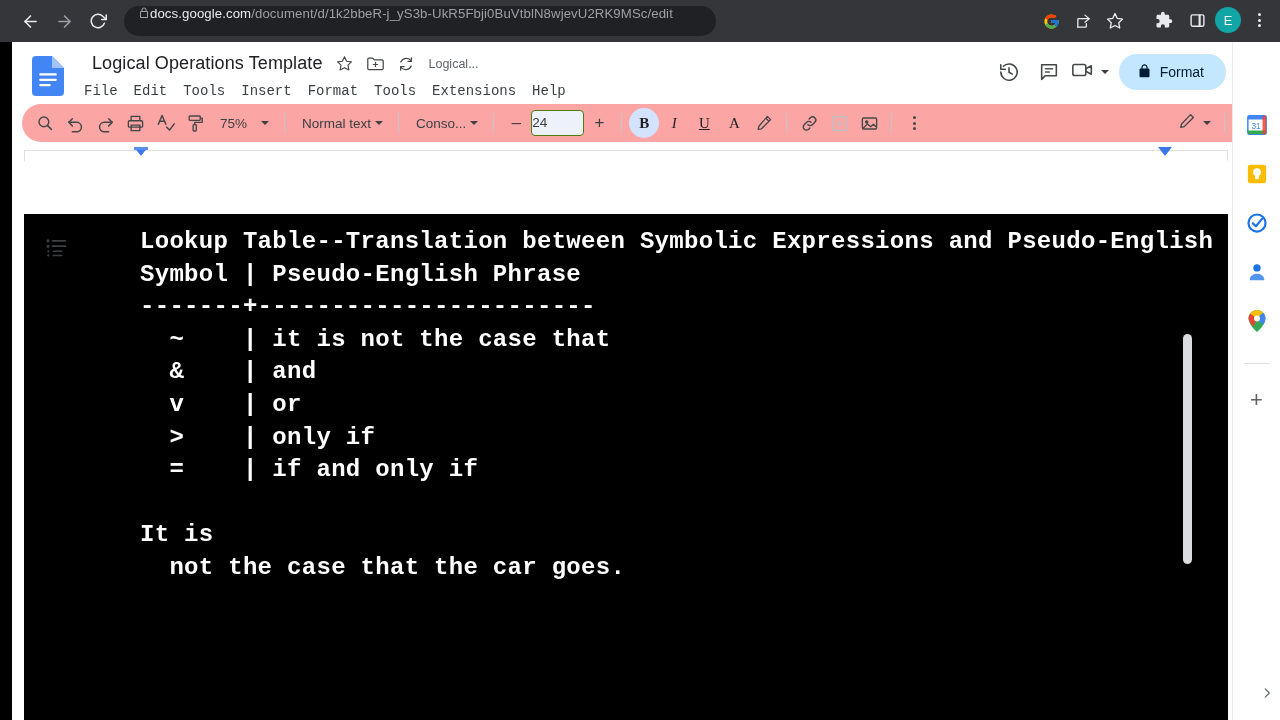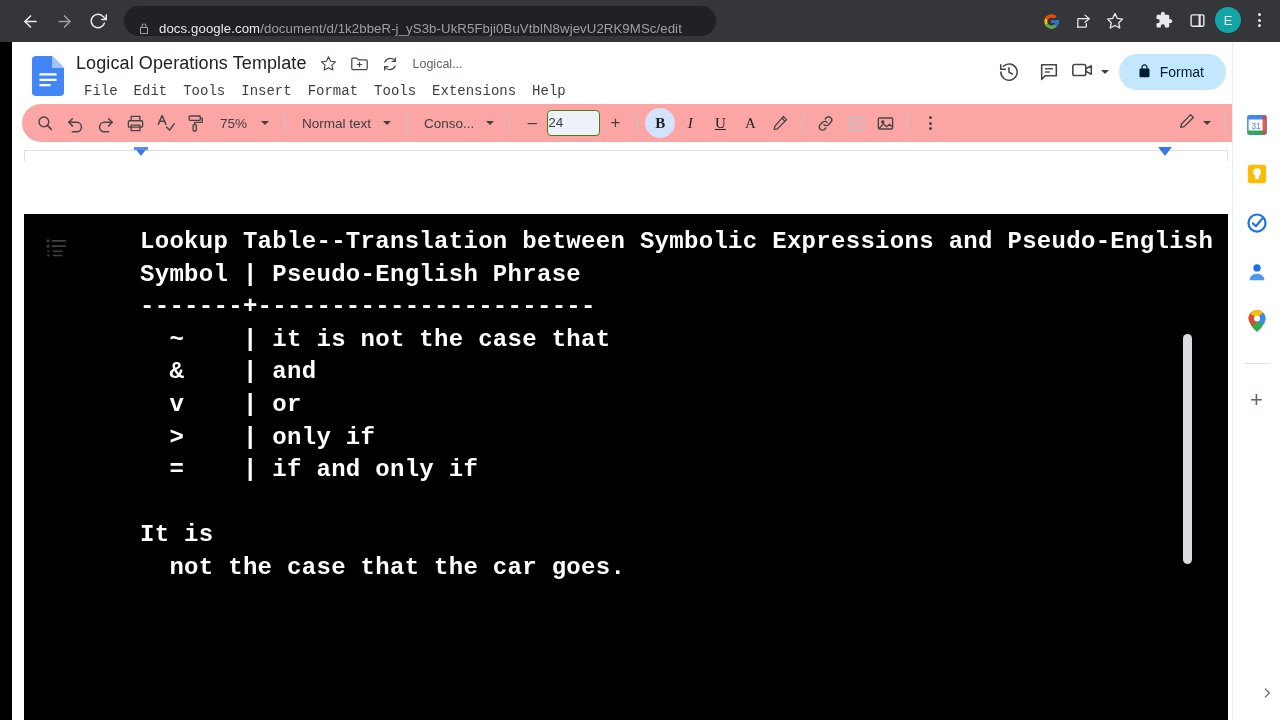--- a/index.html
+++ b/index.html
@@ -22,22 +22,22 @@
     width: 32px; height: 32px; border-radius: 50%;
     display: flex; align-items: center; justify-content: center;
     color: #e8eaed; cursor: pointer;
   }
   .nav-btn svg { display: block; }
 
   .omnibox {
     margin-left: 10px;
     height: 30px; width: 592px;
     background: #202124; border-radius: 16px;
-    display: flex; align-items: flex-end;
-    padding: 0 14px; gap: 9px;
+    display: flex; align-items: flex-start;
+    padding: 0 14px; 
     cursor: text;
   }
   .lock-ico { flex: 0 0 auto; display: flex; }
   .url-text {
     font-size: 13.2px; color: #9aa0a6; white-space: nowrap;
     letter-spacing: 0.1px;
   }
   .url-text b { color: #e8eaed; font-weight: 400; }
 
   .omni-right {
@@ -72,21 +72,21 @@
   
   .docs-header {
     position: relative; height: 62px; background: #fff;
     padding: 8px 0 0 0;
   }
   .docs-logo {
     position: absolute; left: 20px; top: 14px;
     width: 32px; height: 40px;
   }
   .doc-title-row {
-    position: absolute; left: 64px; top: 11px;
+    position: absolute; left: 80px; top: 11px;
     display: flex; align-items: center; gap: 13px;
   }
   .doc-title {
     font-size: 18px; color: #202124; letter-spacing: 0.1px;
     cursor: text; white-space: nowrap;
   }
   .hicon { cursor: pointer; display: flex; align-items: center; }
   .saving-text { font-size: 12.5px; color: #5f6368; margin-left: 2px; white-space: nowrap; }
 
   .menubar {
@@ -132,21 +132,21 @@
     cursor: pointer; flex: 0 0 auto;
   }
   .tb-btn.active { background: #d3e3fd; }
   .tb-sep { width: 1px; height: 20px; background: #c4c7c5; margin: 0 7px; flex: 0 0 auto; }
   .zoom-sel {
     display: flex; align-items: center; gap: 14px;
     padding: 0 8px 0 10px; height: 28px; border-radius: 4px;
     font-size: 13.5px; color: #3c4043; cursor: pointer;
   }
   .style-sel {
-    display: flex; align-items: center; gap: 12px;
+    display: flex; align-items: center; gap: 4px;
     padding: 0 8px 0 10px; height: 28px; border-radius: 4px;
     font-size: 13.5px; color: #3c4043; cursor: pointer; white-space: nowrap;
   }
   .font-size-box {
     width: 53px; height: 26px; border: 1px solid #4d7c0f; border-radius: 4px;
     background: #edf2fa; font-size: 13.5px; color: #3c4043;
     line-height: 24px; cursor: text;
   }
   .caret { width: 0; height: 0; border-left: 4px solid transparent; border-right: 4px solid transparent; border-top: 4.5px solid #3c4043; }
   .tb-right { margin-left: auto; display: flex; align-items: center; }

